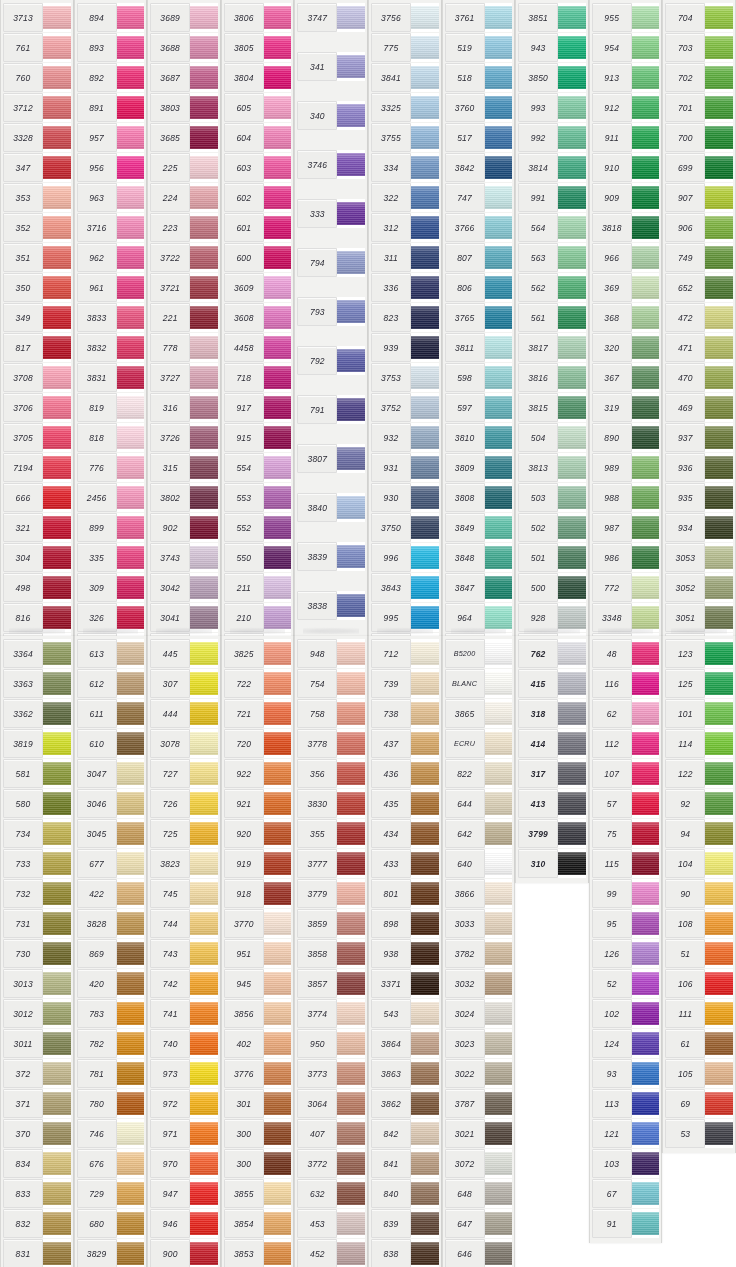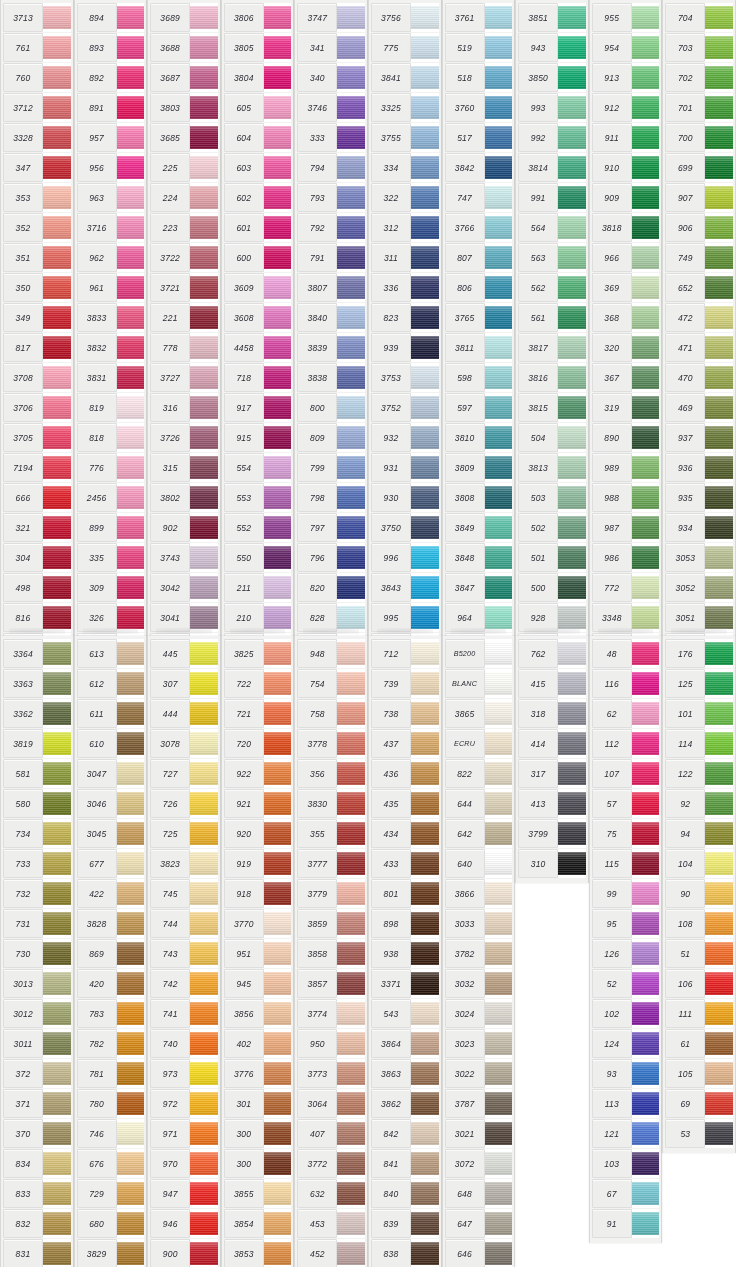--- a/index.html
+++ b/index.html
@@ -774,21 +774,21 @@
           </div>
         </div>
         <div class="swatch-row">
           <div class="code-cell">327</div>
           <div class="color-cell">
             <div class="skein" style="background-color: rgb(98, 39, 110);"></div>
             <div class="sheen"></div>
           </div>
         </div>
       </div>
-      <div class="col" style="width: 73.6px;">
+      <div class="col" style="width: 73.6px; gap: 19px;">
         <div class="swatch-row">
           <div class="code-cell">3747</div>
           <div class="color-cell">
             <div class="skein" style="background-color: rgb(194, 192, 226);"></div>
             <div class="sheen"></div>
           </div>
         </div>
         <div class="swatch-row">
           <div class="code-cell">341</div>
           <div class="color-cell">
@@ -2881,21 +2881,21 @@
           </div>
         </div>
         <div class="swatch-row">
           <div class="code-cell">646</div>
           <div class="color-cell">
             <div class="skein" style="background-color: rgb(126, 119, 108);"></div>
             <div class="sheen"></div>
           </div>
         </div>
       </div>
-      <div class="col" style="width: 73.6px;">
+      <div class="col" style="width: 73.6px; font-weight: bold;">
         <div class="col-cap"></div>
         <div class="swatch-row">
           <div class="code-cell">762</div>
           <div class="color-cell">
             <div class="skein" style="background-color: rgb(218, 218, 224);"></div>
             <div class="sheen"></div>
           </div>
         </div>
         <div class="swatch-row">
           <div class="code-cell">415</div>
@@ -3086,21 +3086,21 @@
           <div class="code-cell">91</div>
           <div class="color-cell">
             <div class="skein" style="background-color: rgb(98, 191, 192);"></div>
             <div class="sheen"></div>
           </div>
         </div>
       </div>
       <div class="col" style="width: 73.6px;">
         <div class="col-cap"></div>
         <div class="swatch-row">
-          <div class="code-cell">176</div>
+          <div class="code-cell">123</div>
           <div class="color-cell">
             <div class="skein" style="background-color: rgb(18, 161, 74);"></div>
             <div class="sheen"></div>
           </div>
         </div>
         <div class="swatch-row">
           <div class="code-cell">125</div>
           <div class="color-cell">
             <div class="skein" style="background-color: rgb(30, 165, 78);"></div>
             <div class="sheen"></div>

